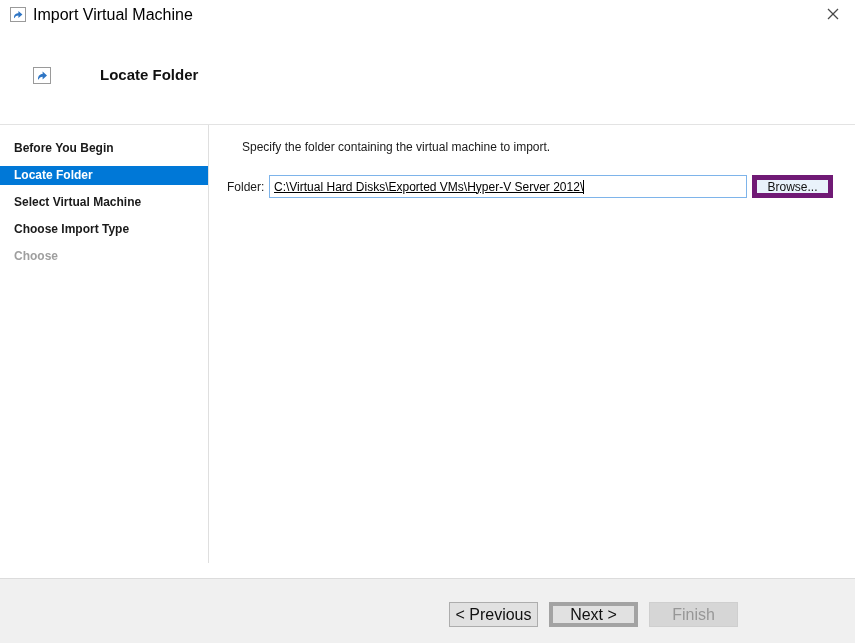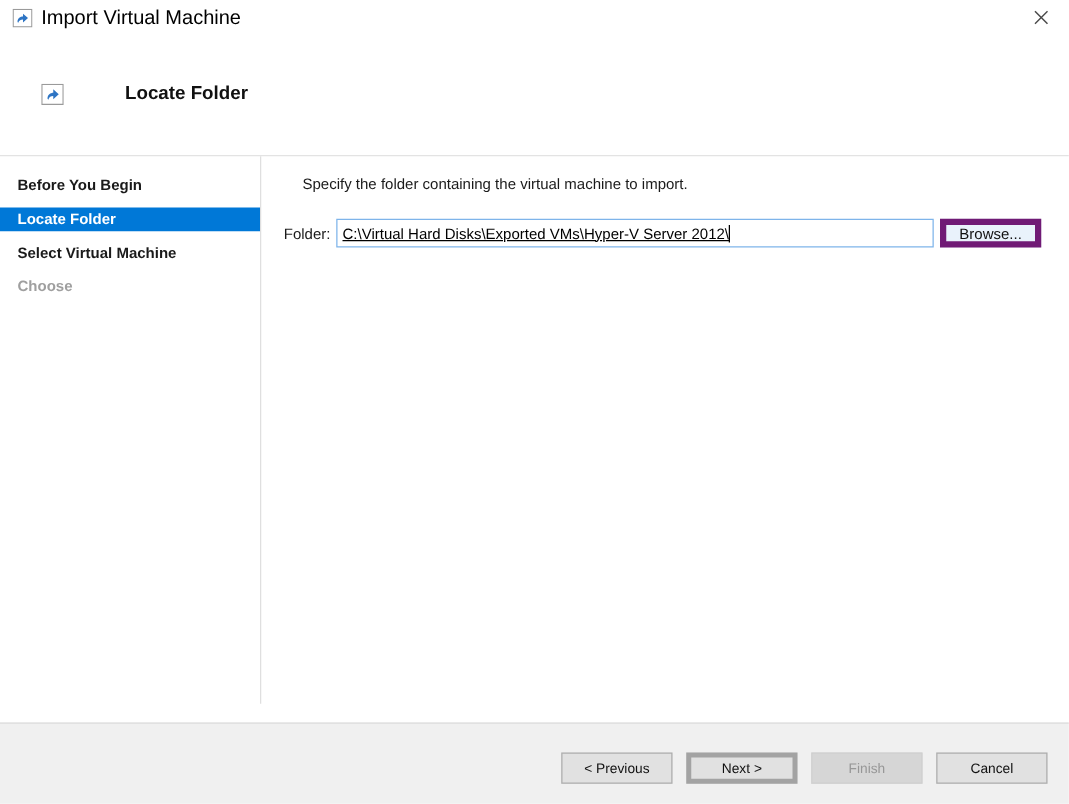--- a/index.html
+++ b/index.html
@@ -38,21 +38,21 @@
                   display:flex; align-items:center; white-space:nowrap; overflow:hidden; }
   .folder-input .val { font-size:12px; color:#000;text-decoration:underline; }
   .caret { display:inline-block; width:1px; height:14px; background:#000; margin-left:0px; }
   .browse-btn { position:absolute; left:752px; top:175px; width:81px; height:23px;
                 background:#e9f2fb; border:5px solid #701a75; font-family:inherit; font-size:12px;
                 color:#111; cursor:pointer; }
   
   .footer { position:absolute; left:0; top:578px; width:855px; height:65px; background:#f0f0f0;
             border-top:1px solid #dcdcdc; }
   .btn { position:absolute; top:23px; width:89px; height:25px; background:#e1e1e1;
-         border:1px solid #adadad; font-family:inherit; font-size:11px; color:#111; cursor:pointer; }
+         border:1px solid #adadad; font-family:inherit; font-size:16px; color:#111; cursor:pointer; }
   .btn-previous { left:449px; }
   .btn-next { left:549px; border:4px solid #a3a3a3; }
   .btn-finish { left:649px; background:#d6d6d6; border:1px solid #cfcfcf; color:#979797; cursor:default; }
   .btn-cancel { left:749px; }
 </style>
 </head>
 <body>
 
 <div class="titlebar">
   <span class="app-icon">
@@ -84,33 +84,35 @@
 <ul class="sidebar">
   <li>
     <span class="lbl">Before You Begin</span>
   </li>
   <li class="selected">
     <span class="lbl">Locate Folder</span>
   </li>
   <li>
     <span class="lbl">Select Virtual Machine</span>
   </li>
+  <li>
+    <span class="lbl">Choose Import Type</span>
+  </li>
   <li class="disabled">
     <span class="lbl">Choose</span>
   </li>
 </ul>
 <div class="vsep"></div>
 
 <p class="instruction">Specify the folder containing the virtual machine to import.</p>
 
 <label class="folder-label">Folder:</label>
 <div class="folder-input">
   <span class="val">C:\Virtual Hard Disks\Exported VMs\Hyper-V Server 2012\</span>
     <span class="caret"></span>
 </div>
 <button class="browse-btn">Browse...</button>
 
 <div class="footer">
   <button class="btn btn-previous">&lt; Previous</button>
   <button class="btn btn-next">Next &gt;</button>
   <button class="btn btn-finish" disabled="">Finish</button>
-  <button class="btn btn-cancel">Cancel</button>
 </div>
 
 </body></html>

